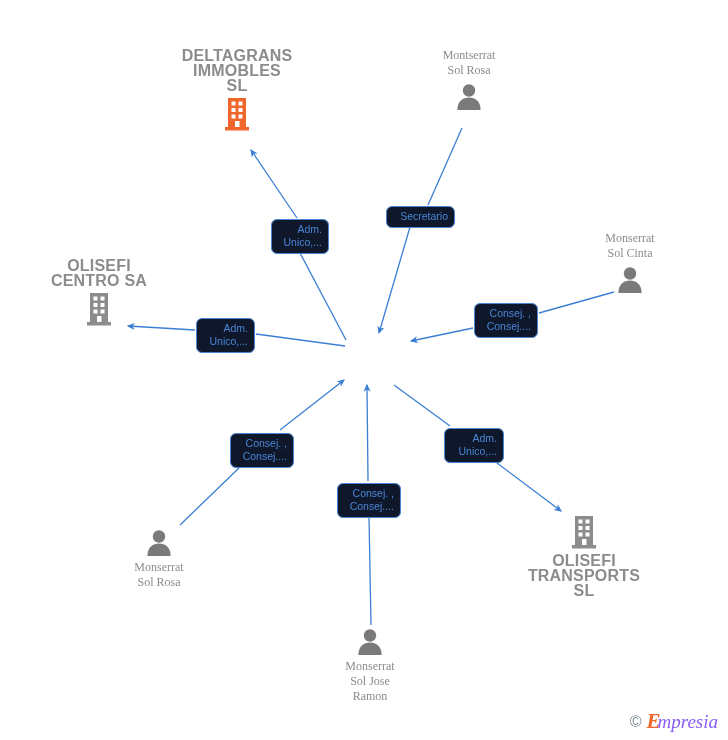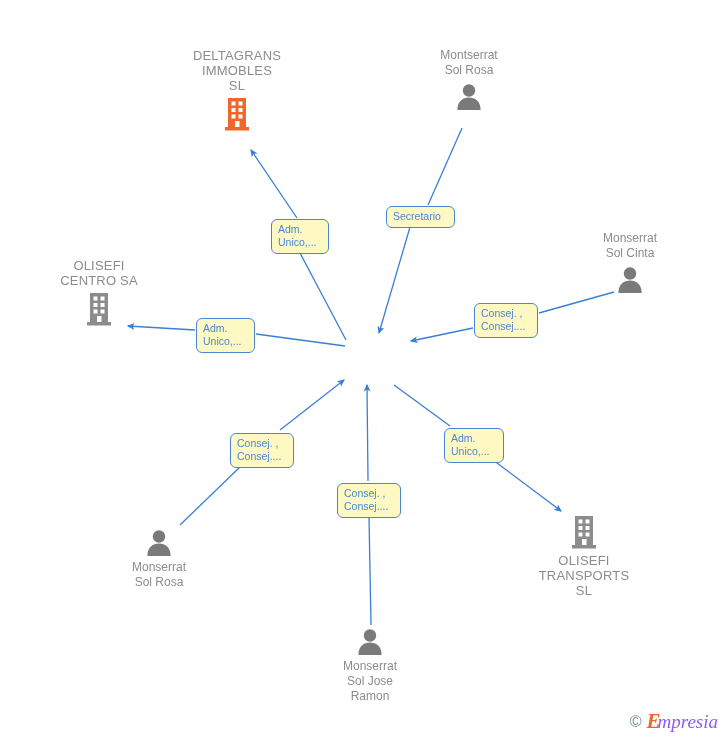--- a/index.html
+++ b/index.html
@@ -25,49 +25,50 @@
   .node {
     position: absolute;
     display: flex;
     flex-direction: column;
     align-items: center;
     width: 150px;
     margin-left: -75px;
   }
   .node-label {
     color: #8c8c8c;
-    font-size: 13px;
-    font-weight: normal;
+    font-size: 16px;
+    font-weight: bold;
     line-height: 15px;
     text-align: center;
     letter-spacing: 0.2px;
     white-space: pre-line;
   }
   .node-label.plain {
     font-weight: normal;
     font-size: 12px;
     letter-spacing: 0;
+    font-family: Liberation Serif, serif;
   }
   .node-icon {
     display: block;
     line-height: 0;
   }
   .node.label-below .node-label { margin-top: 4px; }
   .node.label-above .node-label { margin-bottom: 4px; }
 
   .edge-label {
     position: absolute;
     box-sizing: border-box;
     border: 1.4px solid #4a86d6;
     border-radius: 6px;
-    background: #fef9c3;
+    background: #0f172a;
     color: #4a86d6;
     font-size: 10.5px;
     line-height: 13px;
-    text-align: left;
+    text-align: right;
     padding: 3px 6px 4px 6px;
     white-space: pre-line;
     font-family: "Liberation Sans", sans-serif;
   }
   .watermark {
     position: absolute;
     right: 10px;
     bottom: 8px;
     display: flex;
     align-items: center;

